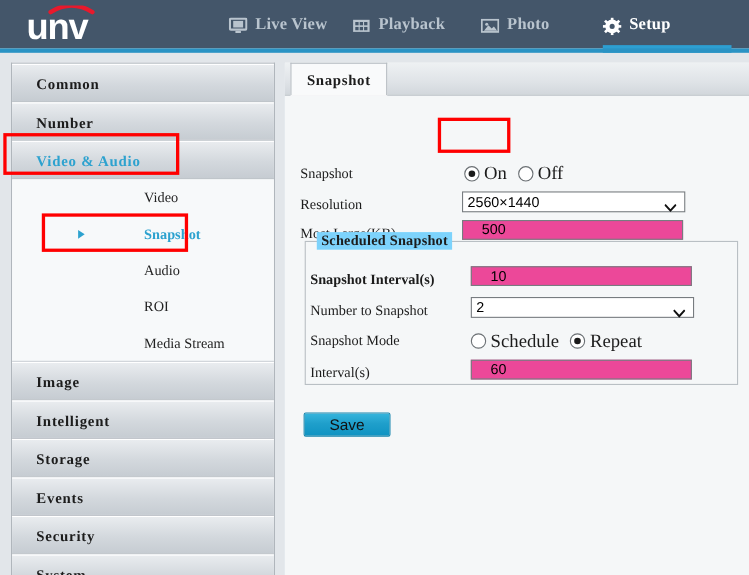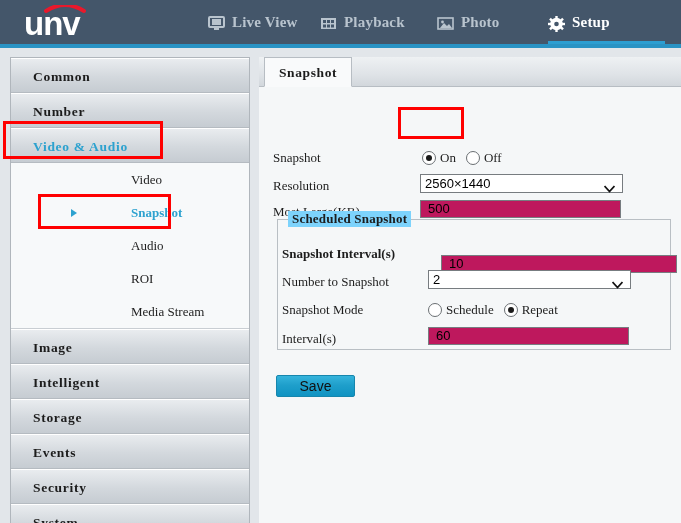--- a/index.html
+++ b/index.html
@@ -165,25 +165,25 @@
     display: flex;
     align-items: center;
   }
   .frm-label {
     font-size: 13px;
     color: #1c1c1c;
     white-space: nowrap;
   }
   .txtinput {
     border: 1px solid #777c80;
-    background: #be185d;
+    background: #ec4899;
     font-family: "Liberation Sans", "DejaVu Sans", sans-serif;
     font-size: 13px;
     color: #000;
-    padding: 0 7px;
+    padding: 0 17px;
     height: 18px;
     line-height: 18px;
     box-sizing: border-box;
     outline: none;
   }
   .selbox {
     position: relative;
     border: 1px solid #777c80;
     background: #ffffff;
     height: 19px;
@@ -218,21 +218,21 @@
   }
   .radio.on .dot:after {
     content: "";
     position: absolute;
     left: 3px; top: 3px;
     width: 6px; height: 6px;
     border-radius: 50%;
     background: #1a1a1a;
   }
   .radio .rlabel {
-    font-size: 13px;
+    font-size: 17px;
     color: #1c1c1c;
   }
 
   
   #fieldset {
     position: absolute;
     left: 18px; top: 131px;
     width: 394px; height: 131px;
     border: 1px solid #b9bfc4;
     box-sizing: border-box;
@@ -431,21 +431,21 @@
     </div>
     <input class="txtinput" style="position: absolute; left: 161px; top: 112px; width: 201px;" value="500">
 
     <div id="fieldset">
       <span id="fieldset-legend">Scheduled Snapshot</span>
     </div>
 
     <div class="frm-row" style="left:23px; top:155px;font-weight:bold;">
       <span class="frm-label">Snapshot Interval(s)</span>
     </div>
-    <input class="txtinput" style="position: absolute; left: 182px; top: 154px; width: 236px; margin-top: 13px;" value="10">
+    <input class="txtinput" style="position: absolute; left: 169px; top: 154px; width: 201px;" value="10">
 
     <div class="frm-row" style="left:23px; top:183px;">
       <span class="frm-label">Number to Snapshot</span>
     </div>
     <div class="selbox" style="position:absolute; left:169px; top:182px; width:203px;">
       <span>2</span>
       <span class="chev">
         <svg width="11" height="8" viewBox="0 0 11 8">
             <path d="M0.5 1 L5.5 6.5 L10.5 1" stroke="#111" stroke-width="1.8" fill="none"></path>
           </svg>

